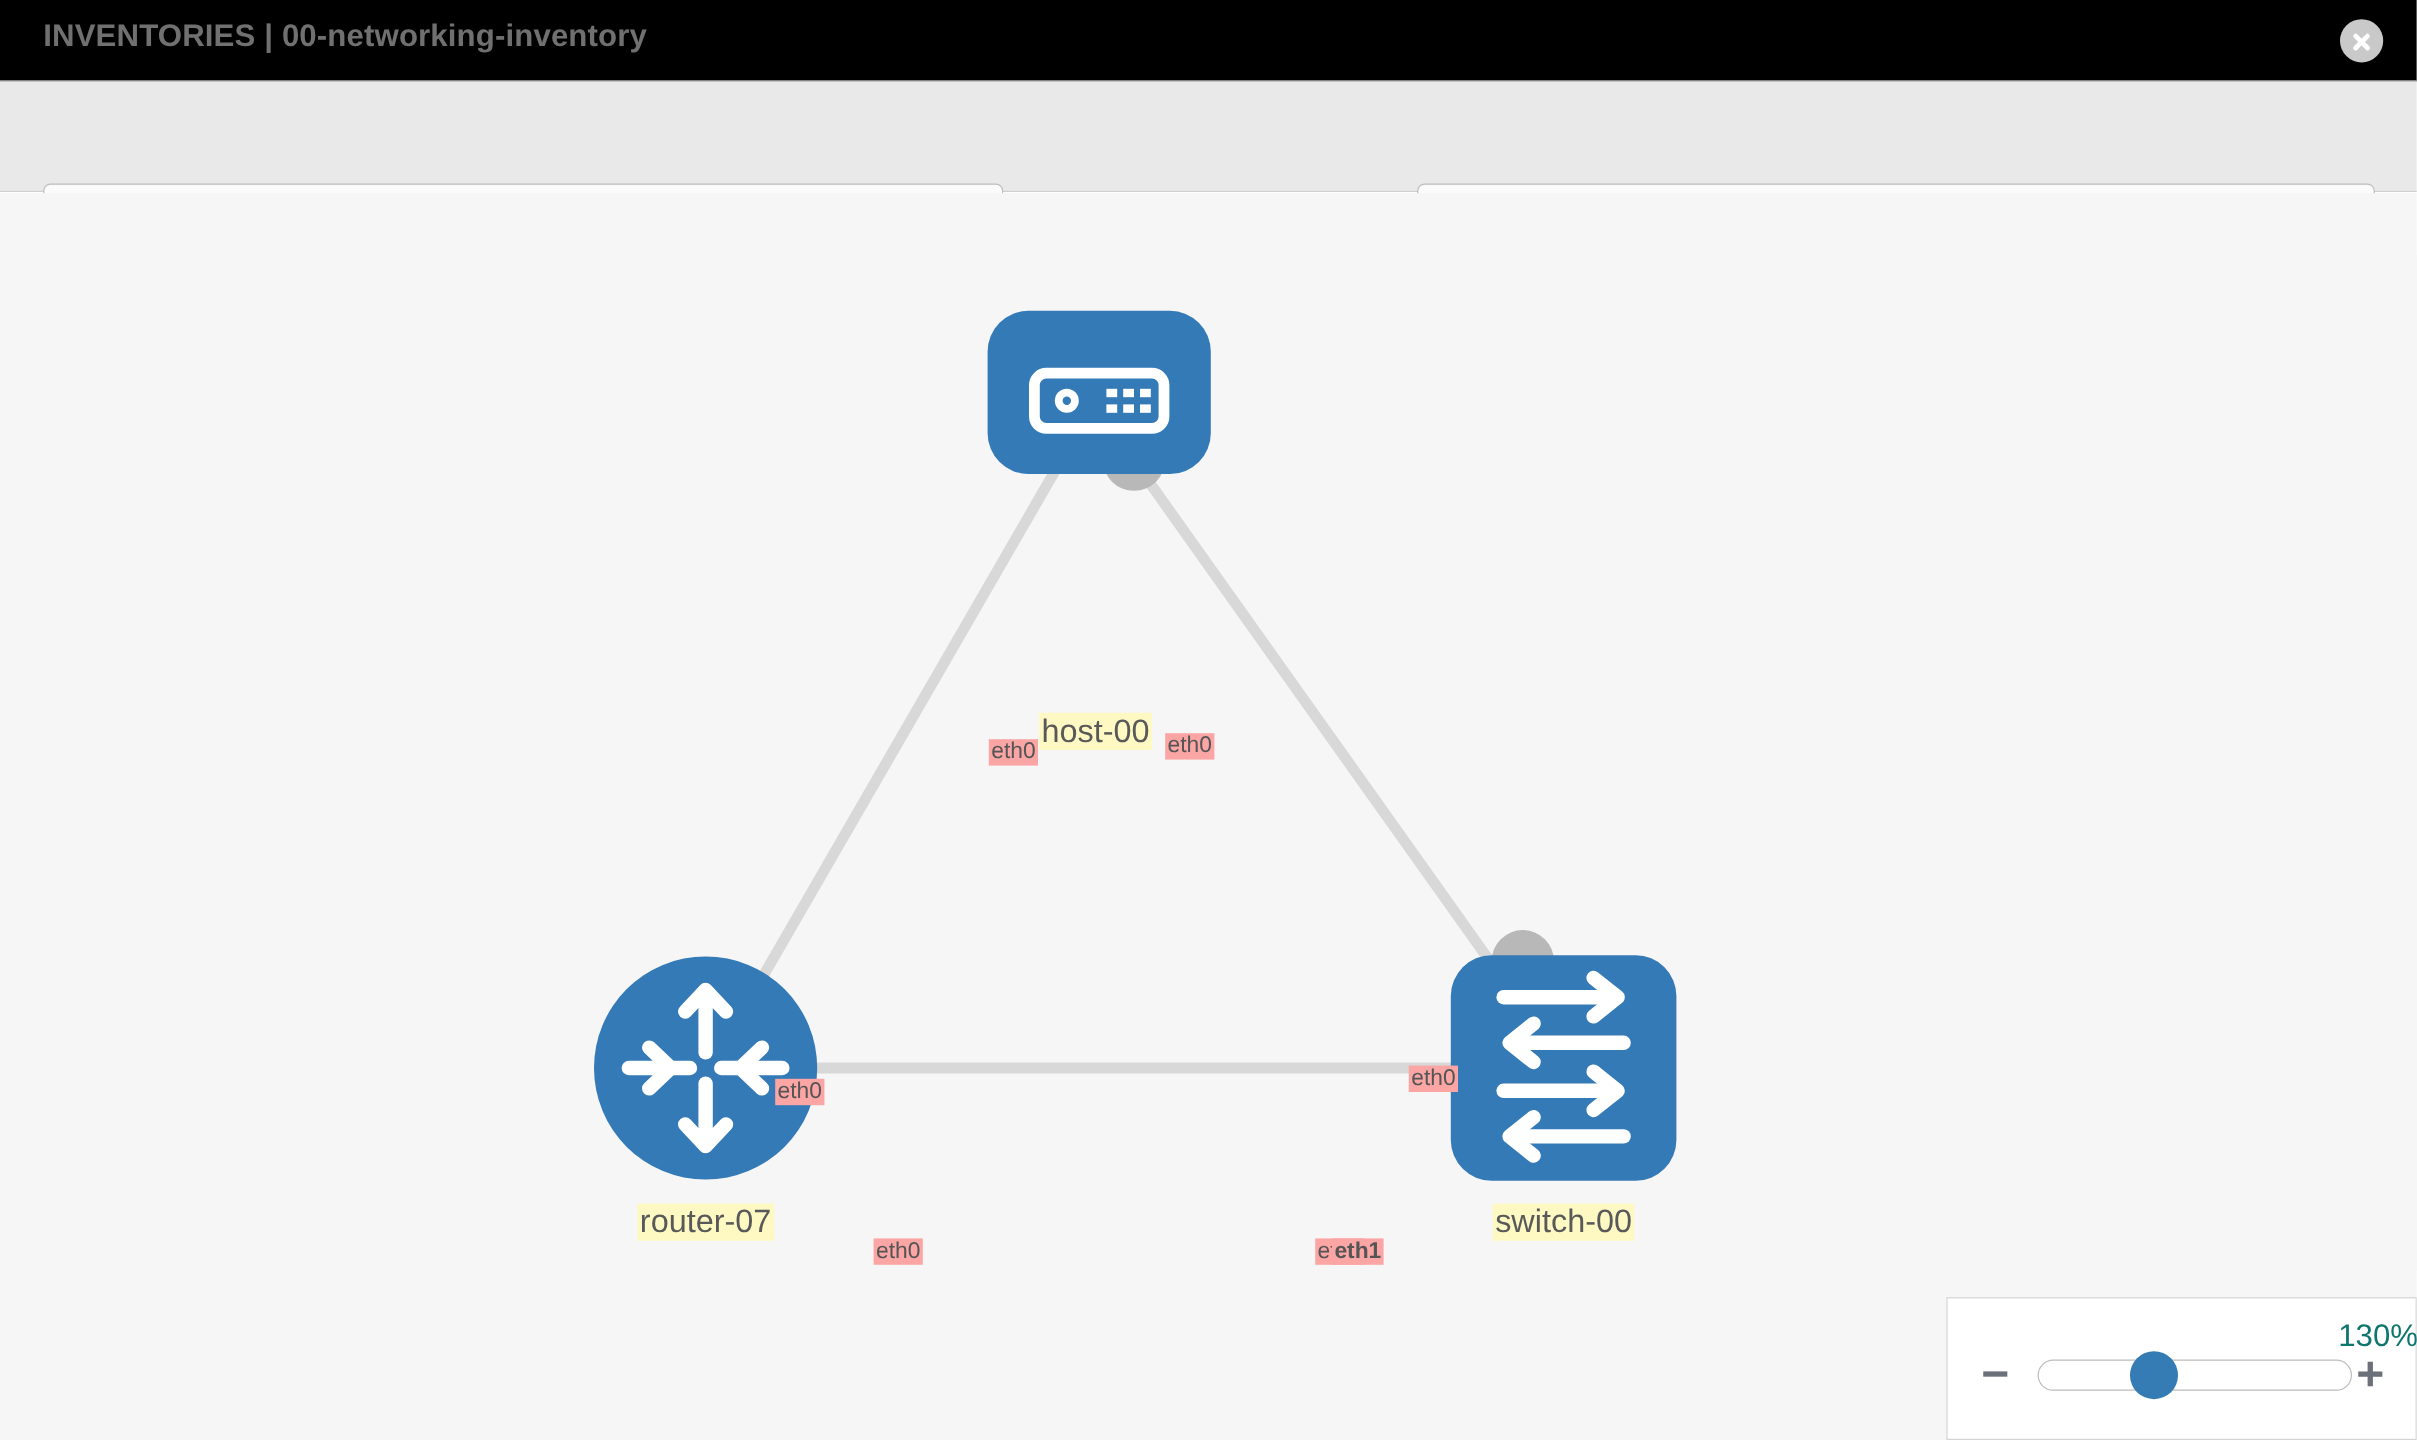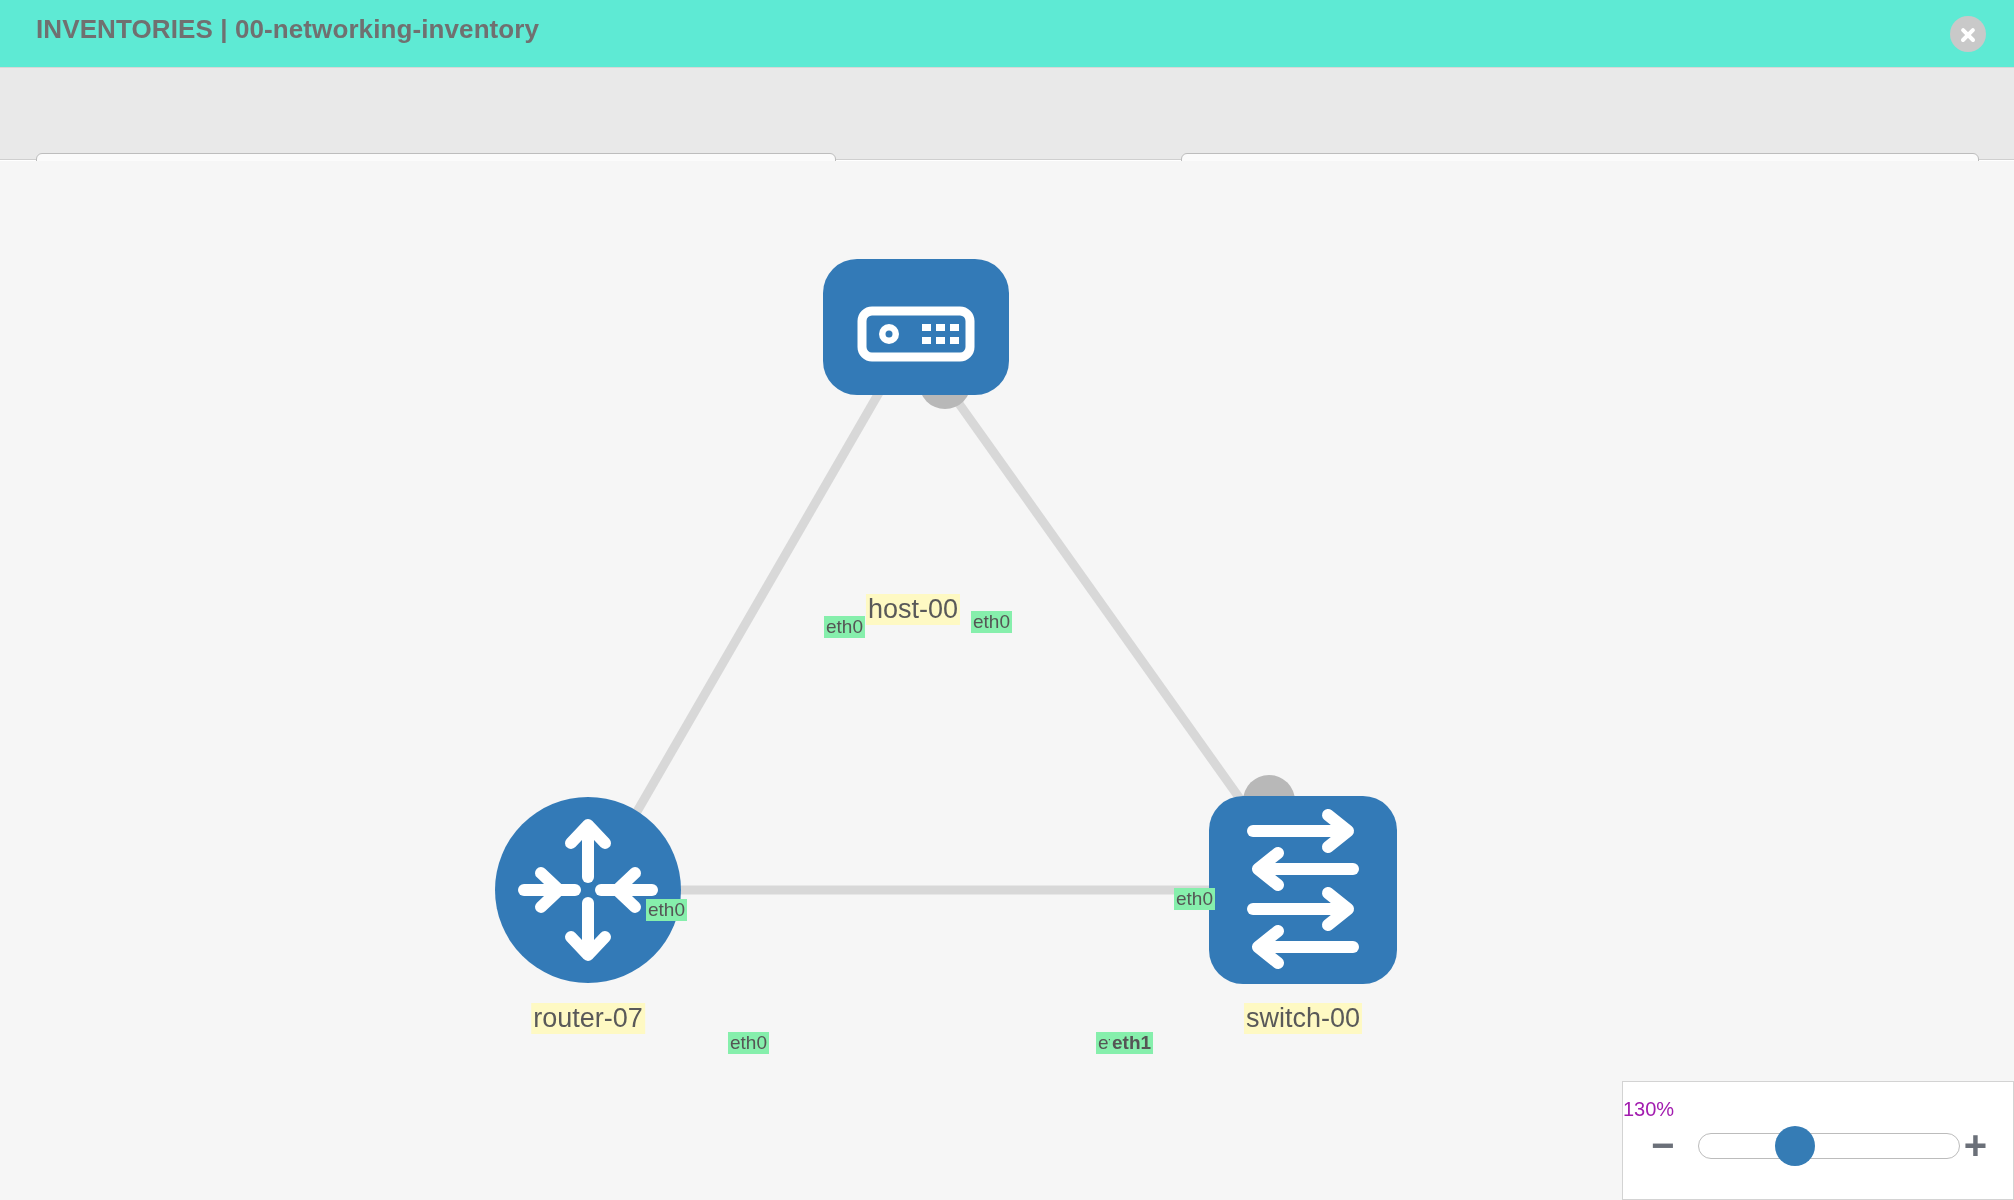--- a/index.html
+++ b/index.html
@@ -8,21 +8,21 @@
     background: #ffffff;
     font-family: "Liberation Sans", sans-serif;
     overflow: hidden;
   }
   #app { position: relative; width: 2014px; height: 1200px; }
 
   
   .header {
     position: absolute; left: 0; top: 0;
     width: 2014px; height: 68px;
-    background: #5eead4;
+    background: #000000;
     border-bottom: 1px solid #d7d7d7;
   }
   .page-title {
     position: absolute; left: 36px; top: 14px;
     font-size: 26px; font-weight: bold;
     color: #707070; letter-spacing: 0.1px;
     white-space: nowrap;
   }
   .close-btn {
     position: absolute; right: 28px; top: 16px;
@@ -83,35 +83,35 @@
     position: absolute;
     font-size: 27px; color: #595959;
     background: #fef9c3;
     white-space: nowrap;
     padding: 0 2px;
     transform: translateX(-50%);
   }
   .iface-label {
     position: absolute;
     font-size: 19px; color: #555555;
-    background: #86efac;
+    background: #fca5a5;
     white-space: nowrap;
     padding: 0 2px;
   }
 
   
   .zoom-panel {
     position: absolute; left: 1622px; top: 1081px;
     width: 392px; height: 119px;
     background: #ffffff;
     border: 1px solid #d3d3d3;
   }
   .zoom-level {
     position: absolute; left: 0; top: 16px; width: 392px;
-    text-align: left; font-size: 20px; color: #a21caf;
+    text-align: right; font-size: 26px; color: #0f766e;
   }
   .zoom-minus, .zoom-plus {
     position: absolute; top: 47px;
     color: #6b7079; font-size: 40px; line-height: 32px;
     font-weight: bold; cursor: pointer; user-select: none;
   }
   .zoom-minus { left: 28px; }
   .zoom-plus  { right: 26px; }
   .zoom-track {
     position: absolute; left: 75px; top: 51px;

